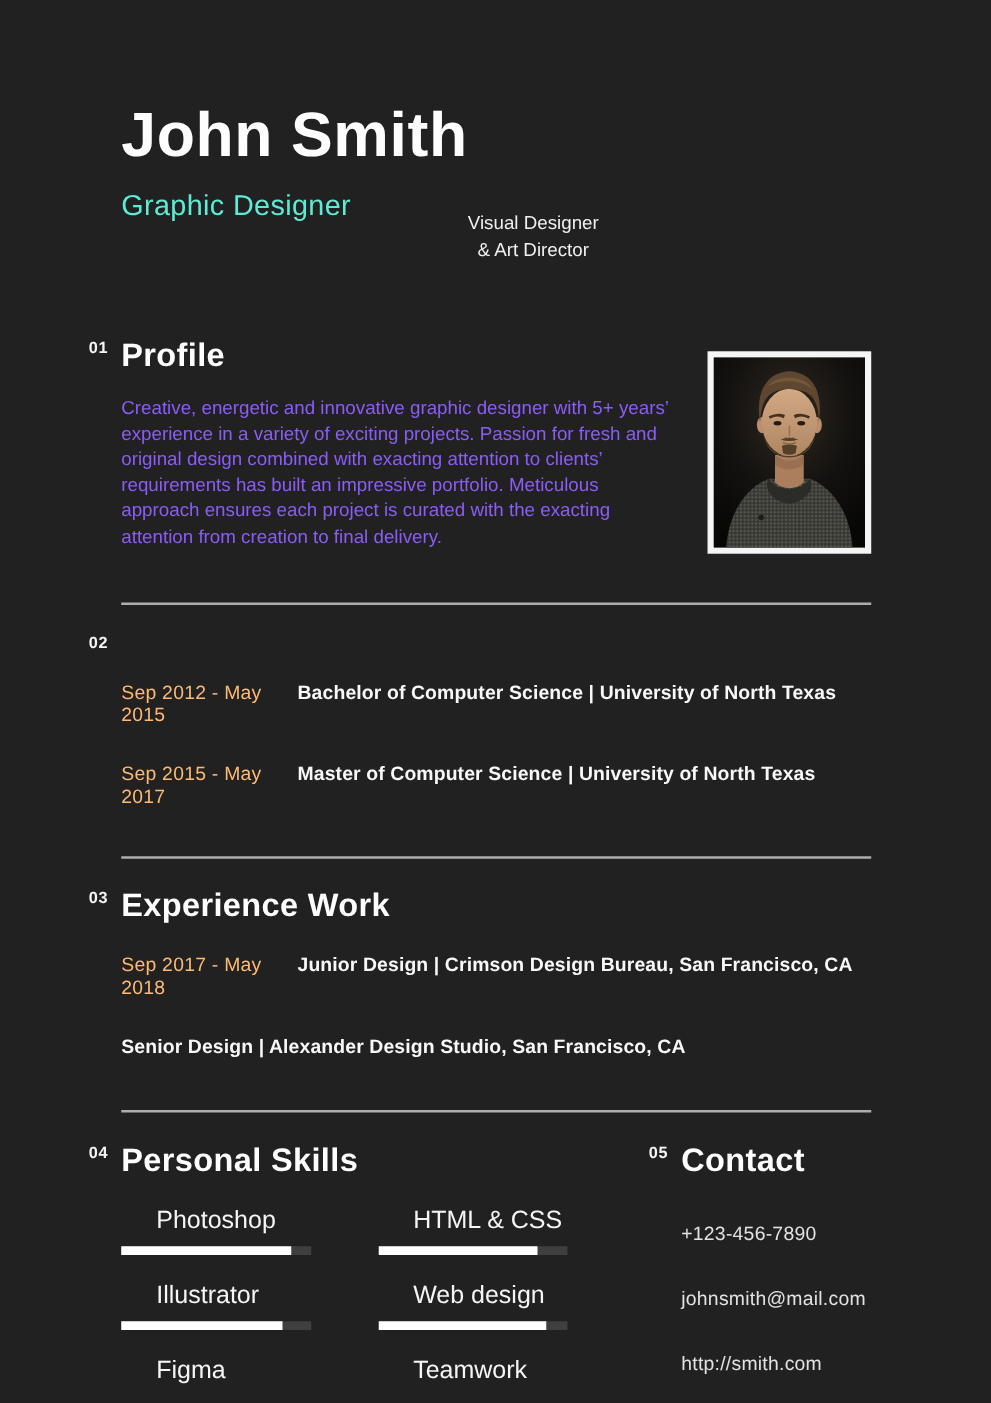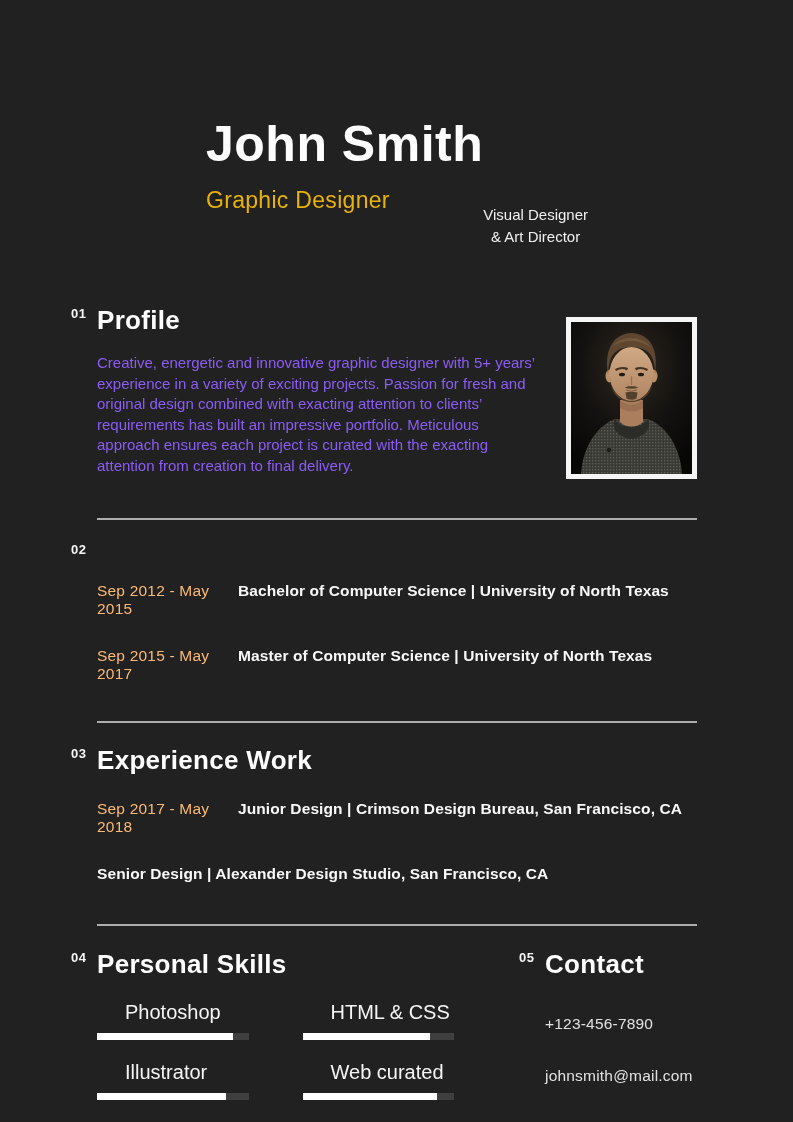--- a/index.html
+++ b/index.html
@@ -10,23 +10,23 @@
     height: 1122px;
     margin: 0 auto;
     background: #212121;
     color: #ffffff;
     font-family: "Liberation Sans", sans-serif;
     overflow: hidden;
   }
   .content { padding: 78px 96px 0 97px; }
 
   
-  .header { display: flex; justify-content: center; align-items: flex-start; margin-top: 36px; }
+  .header { display: flex; justify-content: flex-start; align-items: flex-start; }
   .name { font-size: 50px; line-height: 60px; font-weight: bold; letter-spacing: 0.5px; color: #fdfdfd; }
-  .role { font-size: 23px; margin-top: 13px; font-weight: normal; color: #eab308; letter-spacing: 0.3px; }
+  .role { font-size: 23px; margin-top: 13px; font-weight: normal; color: #5eead4; letter-spacing: 0.3px; }
   .tagline { margin-top: 90px; font-size: 15px; line-height: 22px; text-align: center; color: #f0f0f0; }
 
   
   .sec-head { display: flex; align-items: flex-start; gap: 7px; margin-left: -26px; }
   .sec-num { font-size: 13px; font-weight: bold; width: 19px; margin-top: 1px; color: #f5f5f5; letter-spacing: 0.5px; }
   .sec-title { font-size: 26px; line-height: 30px; font-weight: bold; color: #fdfdfd; letter-spacing: 0.3px; }
 
   
   .section-profile { margin-top: 57px; }
   .profile-flex { display: flex; justify-content: space-between; align-items: flex-start; }
@@ -198,21 +198,21 @@
             </div>
           </div>
           <div class="skills-col">
             <div class="skill">
               <div class="skill-label">HTML &amp; CSS</div>
               <div class="skill-track">
                   <div class="skill-fill" style="width: 84%;"></div>
                 </div>
             </div>
             <div class="skill">
-              <div class="skill-label">Web curated</div>
+              <div class="skill-label">Web design</div>
               <div class="skill-track">
                   <div class="skill-fill" style="width: 89%;"></div>
                 </div>
             </div>
             <div class="skill">
               <div class="skill-label">Teamwork</div>
 
             </div>
           </div>
         </div>

